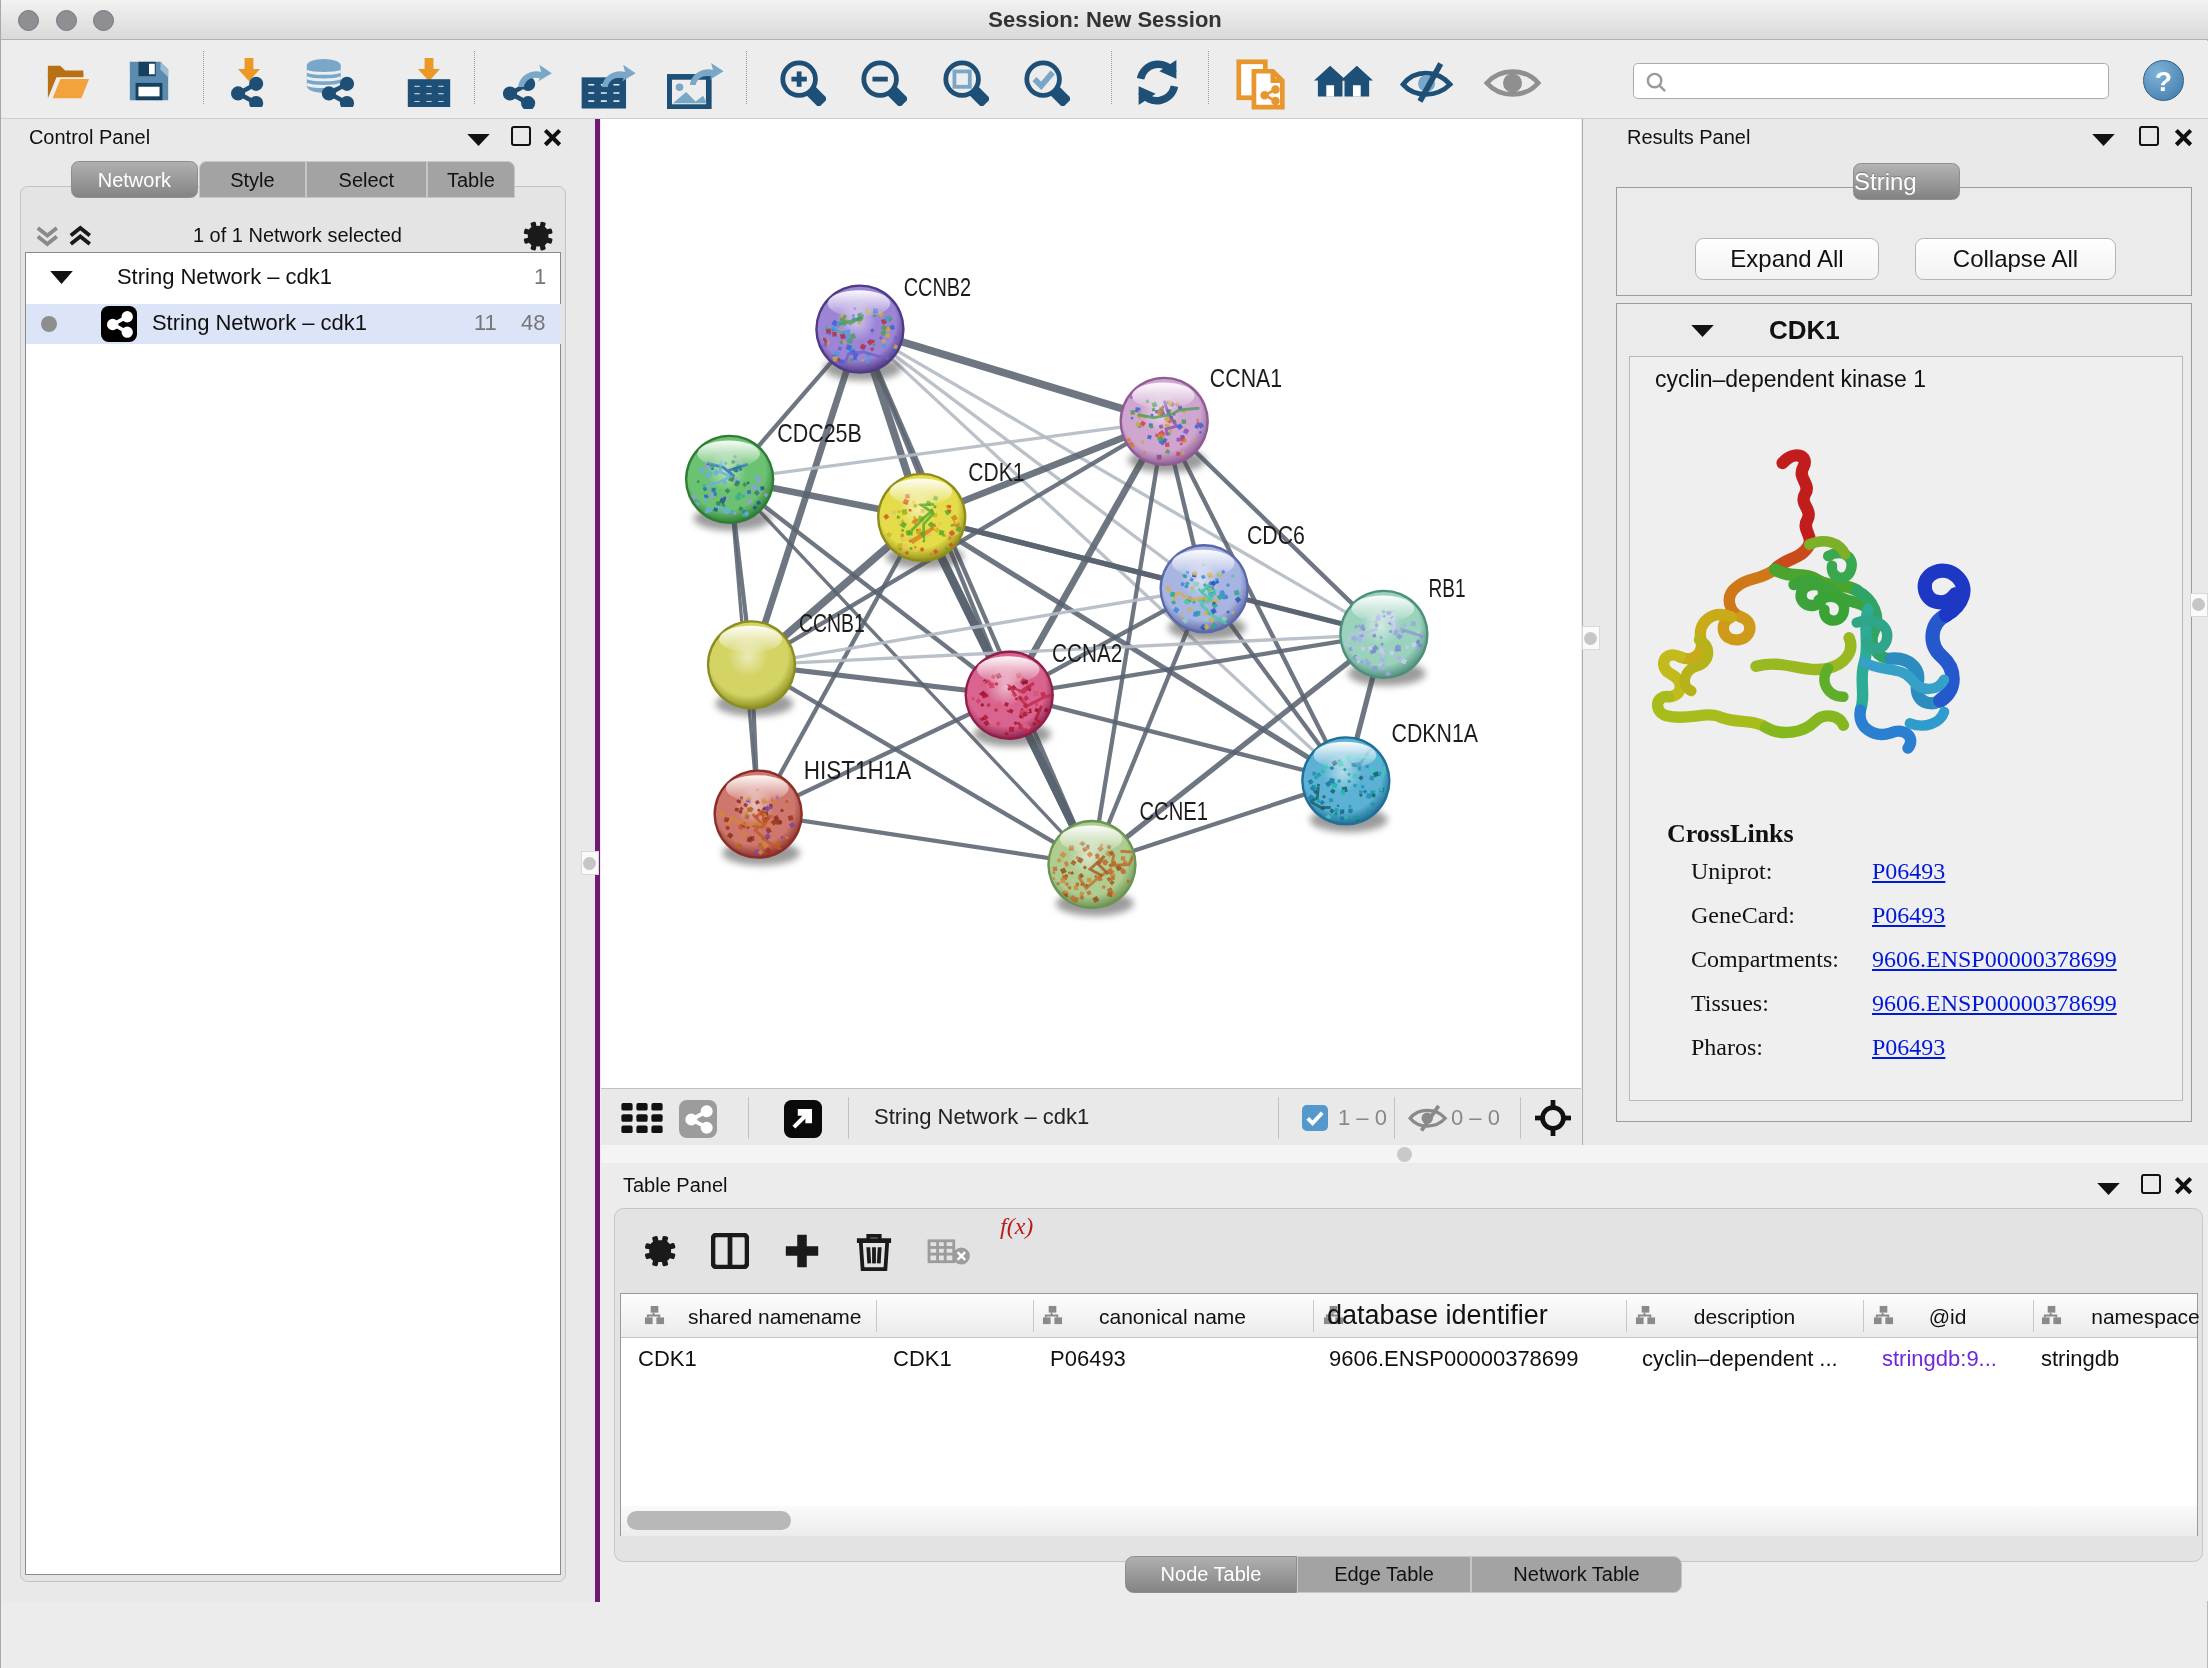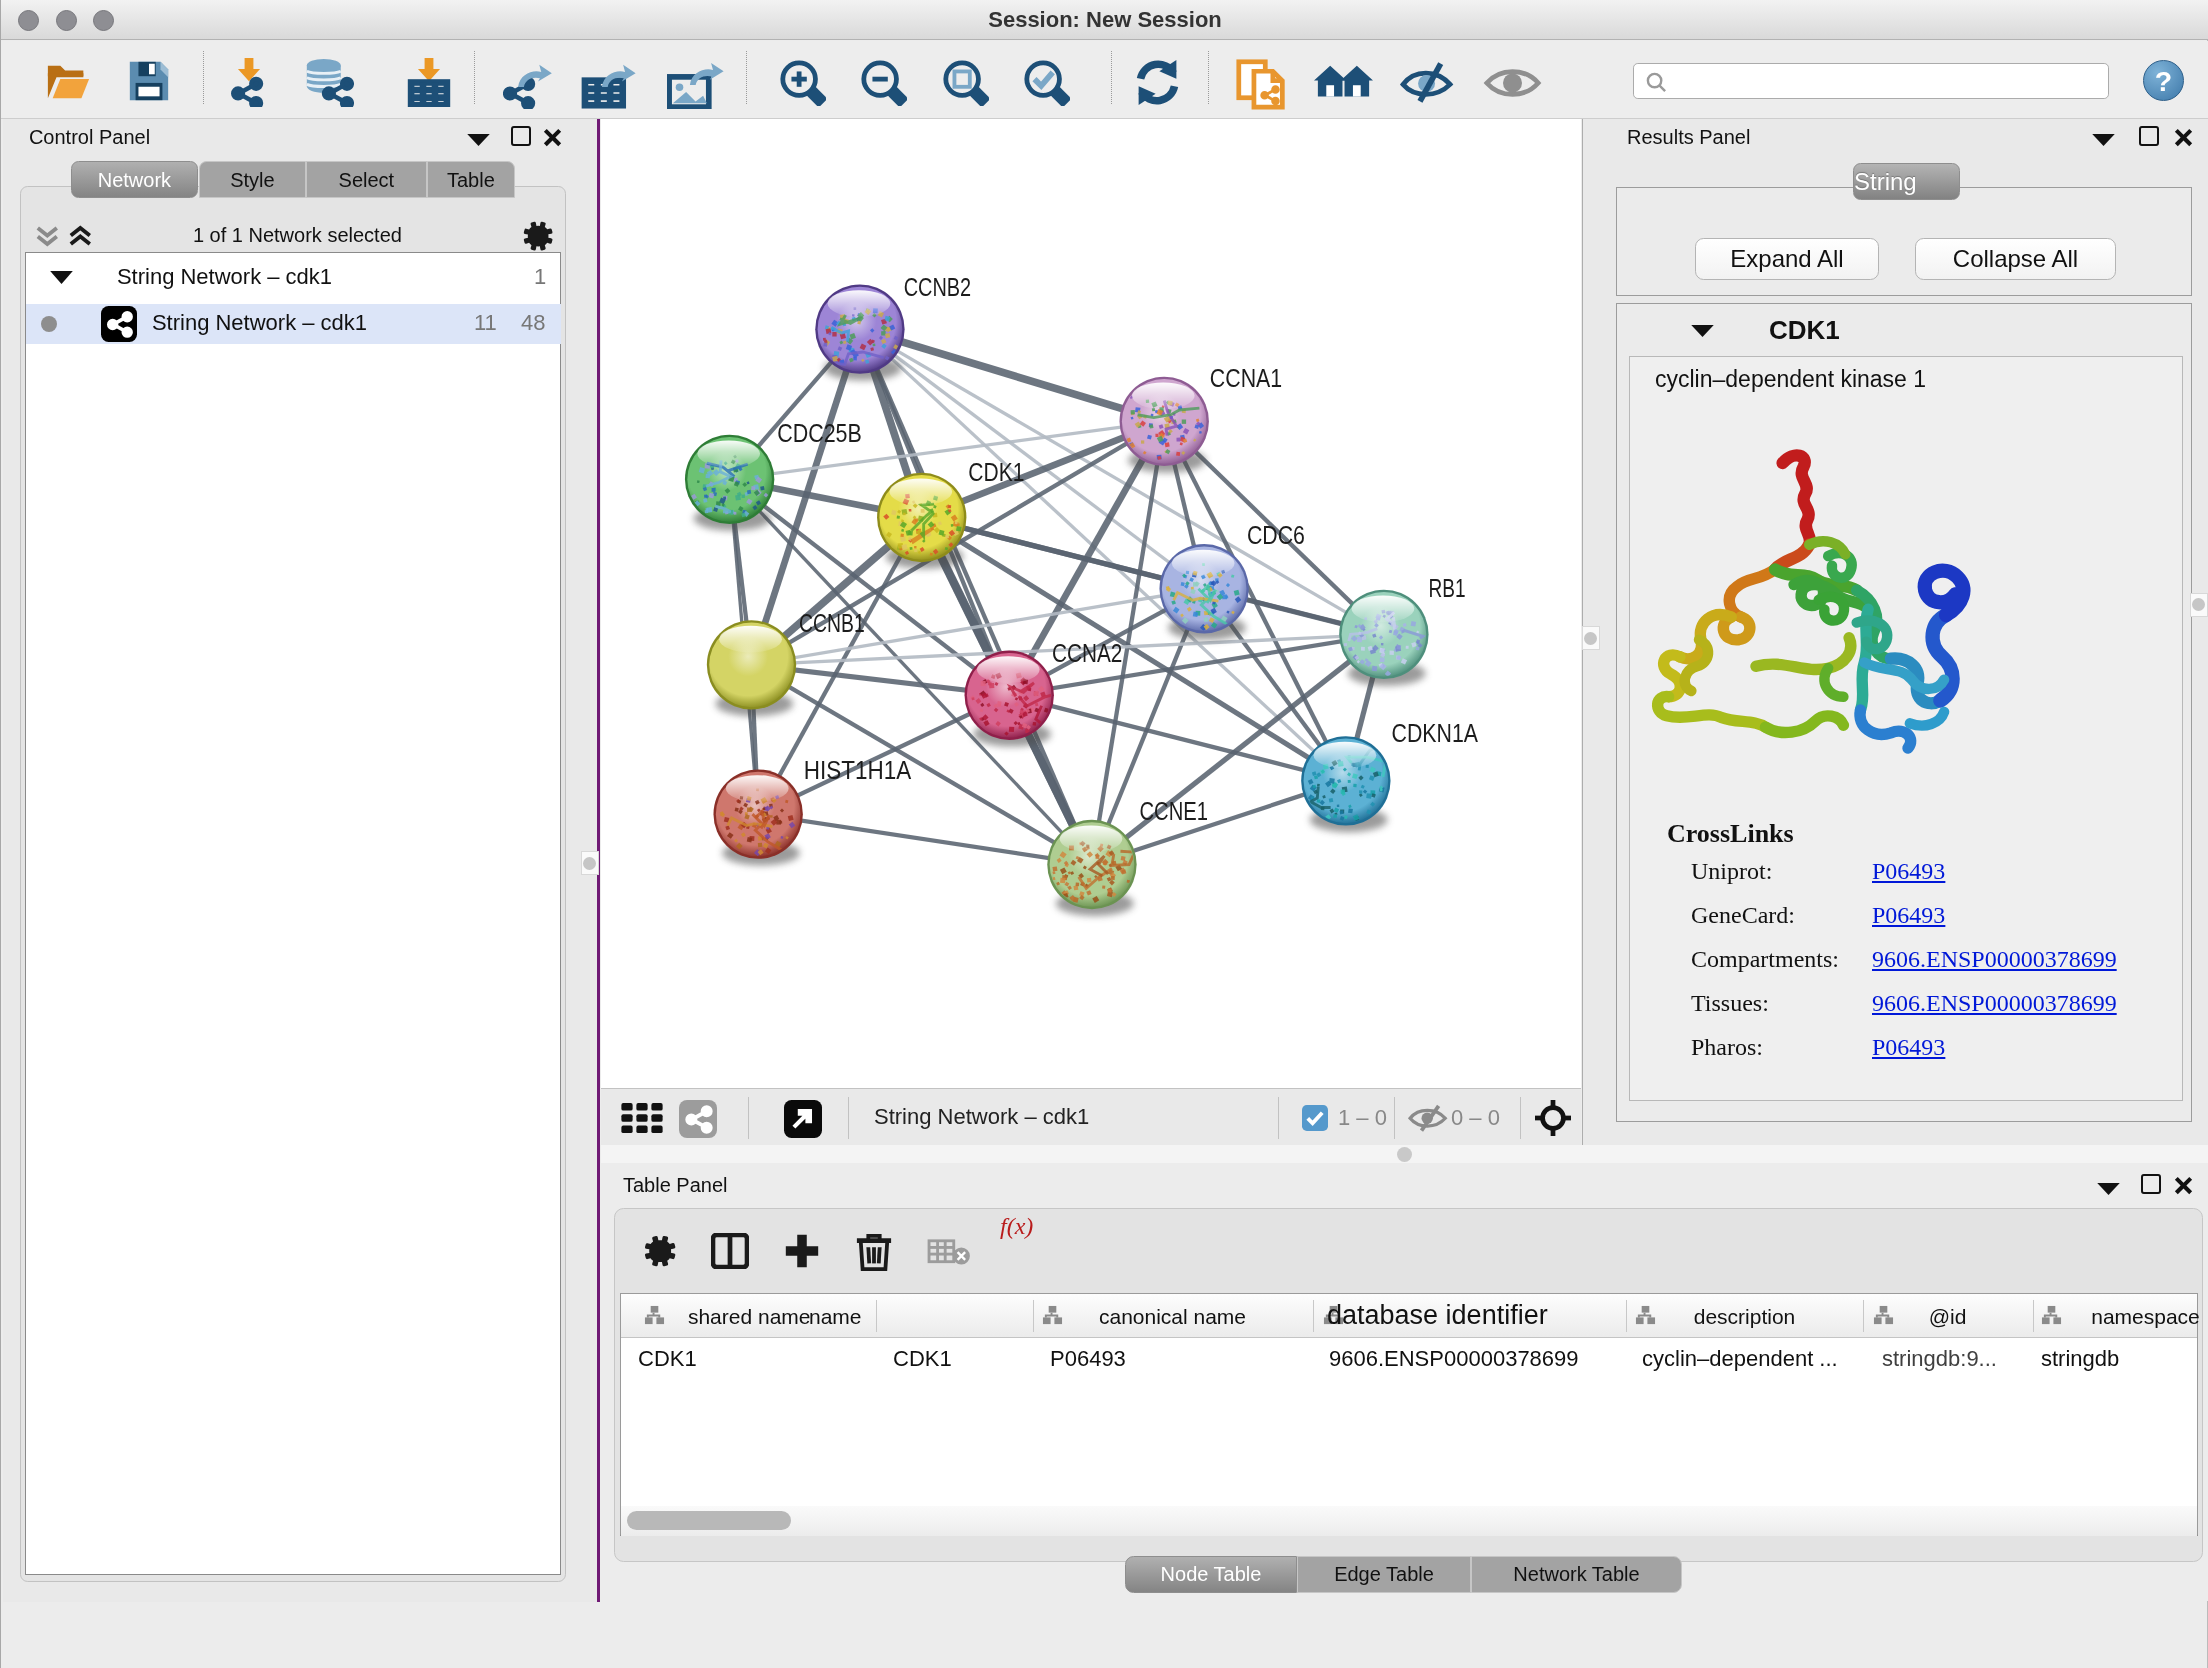--- a/index.html
+++ b/index.html
@@ -9,21 +9,21 @@
 #titlebar{position:absolute;left:0;top:0;width:2208px;height:40px;
  background:linear-gradient(#f2f2f2,#d9d9d9);border-bottom:1px solid #b2b2b2}
 .tl{position:absolute;top:9.5px;width:21px;height:21px;border-radius:50%;background:#8e8e93;border:1px solid #77777c}
 #title{position:absolute;top:0;width:2208px;text-align:center;line-height:40px;font-size:22px;color:#333;font-weight:700}
 #toolbar{position:absolute;left:0;top:41px;width:2208px;height:78px;background:#ededed;border-bottom:1px solid #cdcdcd}
 .tbi{position:absolute;top:17px}
 .tdiv{position:absolute;top:9.5px;width:0;height:53px;border-left:1.9px dotted #9a9a9a}
 #searchbox{position:absolute;left:1632px;top:22px;width:476px;height:36px;background:#fff;border:1px solid #ababab;border-radius:4.8px}
 
 .ptitle{font-size:20px;color:#111}
-#ctrl{position:absolute;left:1.9px;top:119px;width:597px;height:1483px;background:#e9e9e9;border-right:3px solid #701a75}
+#ctrl{position:absolute;left:1.9px;top:119px;width:597px;height:1483px;background:#e9e9e9;border-right:5px solid #701a75}
 #netview{position:absolute;left:600px;top:119px;width:980px;height:969px;background:#fff}
 #netbar{position:absolute;left:600px;top:1088px;width:980px;height:57px;background:#e9e9e9;border-top:1px solid #c2c2c2}
 #hsplit{position:absolute;left:600px;top:1145px;width:1608px;height:18px;background:#f4f4f4}
 #results{position:absolute;left:1581px;top:119px;width:628px;height:1026px;background:#e9e9e9;border-left:1px solid #adadad}
 #tablep{position:absolute;left:600px;top:1163px;width:1608px;height:438px;background:#ececec}
 #statusbar{position:absolute;left:0;top:1603px;width:2208px;height:66px;background:#ededed;border-top:1px solid #c9c9c9}
 .tab{position:absolute;height:37px;background:#a3a3a3;border:1px solid #c6c6c6;font-size:20px;text-align:center;color:#111}
 .tabsel{background:linear-gradient(#b0b0b0,#848484);color:#fff;border-color:#8e8e8e}
 .btn{position:absolute;background:linear-gradient(#ffffff,#f2f2f2);border:1px solid #b4b4b4;border-radius:8.6px;
  font-size:22px;color:#111;text-align:center}
@@ -1476,21 +1476,21 @@
           </g>
         </svg>
         <div class="abs" style="left:1382px;top:11.4px;width:285px;text-align:center;font-size:21px;color:#111">namespace</div>
       </div>
  <div class="abs" style="left:20px;top:175px;width:1576px;height:41px;background:#fff">
         <div class="abs" style="left:17px;top:7.6px;font-size:22px;color:#111">CDK1</div>
         <div class="abs" style="left:272px;top:7.6px;font-size:22px;color:#111">CDK1</div>
         <div class="abs" style="left:429px;top:7.6px;font-size:22px;color:#111">P06493</div>
         <div class="abs" style="left:708px;top:7.6px;font-size:22px;color:#111">9606.ENSP00000378699</div>
         <div class="abs" style="left:1021px;top:7.6px;font-size:22px;color:#111">cyclin–dependent ...</div>
-        <div class="abs" style="left:1261px;top:7.6px;font-size:22px;color:#404040">stringdb:9...</div>
+        <div class="abs" style="left:1261px;top:7.6px;font-size:22px;color:#6d28d9">stringdb:9...</div>
         <div class="abs" style="left:1420px;top:7.6px;font-size:22px;color:#111">stringdb</div>
       </div>
  <div class="abs" style="left:20px;top:343px;width:1576px;height:29.5px;background:linear-gradient(#fafafa,#ececec)">
    <div class="abs" style="left:5.7px;top:4.8px;width:164px;height:19px;background:#b8b8b8;border-radius:9.5px"></div>
  </div>
  <div class="tab tabsel" style="left:524px;top:393px;width:172px;line-height:35px;border-radius:8.6px 0 0 8.6px">Node Table</div>
  <div class="tab" style="left:696px;top:393px;width:174px;line-height:35px">Edge Table</div>
  <div class="tab" style="left:870px;top:393px;width:211px;line-height:35px;border-radius:0 8.6px 8.6px 0">Network Table</div>
 </div>
 

